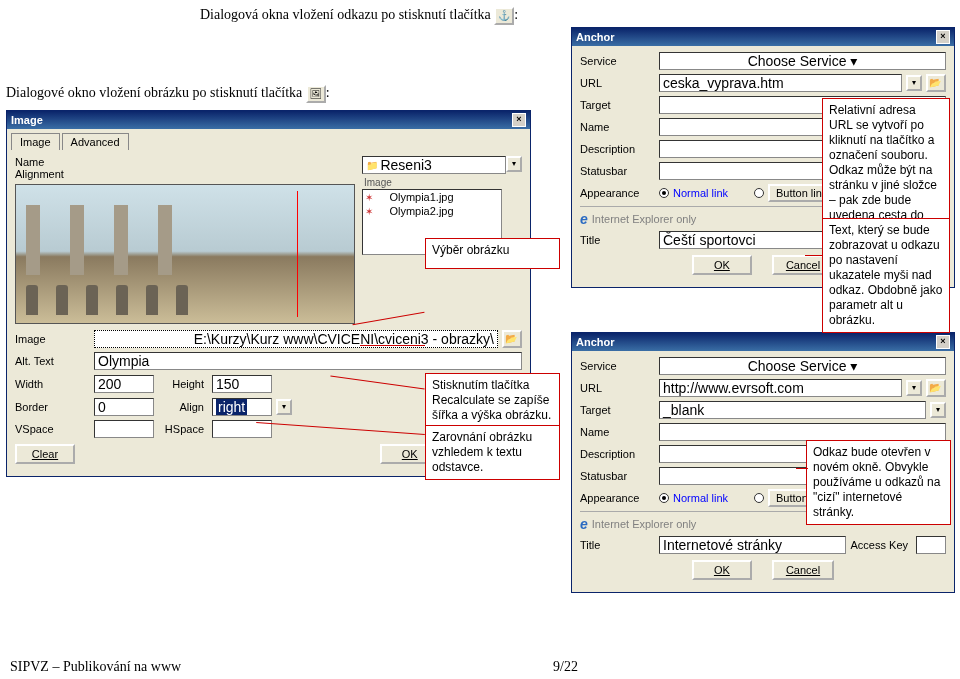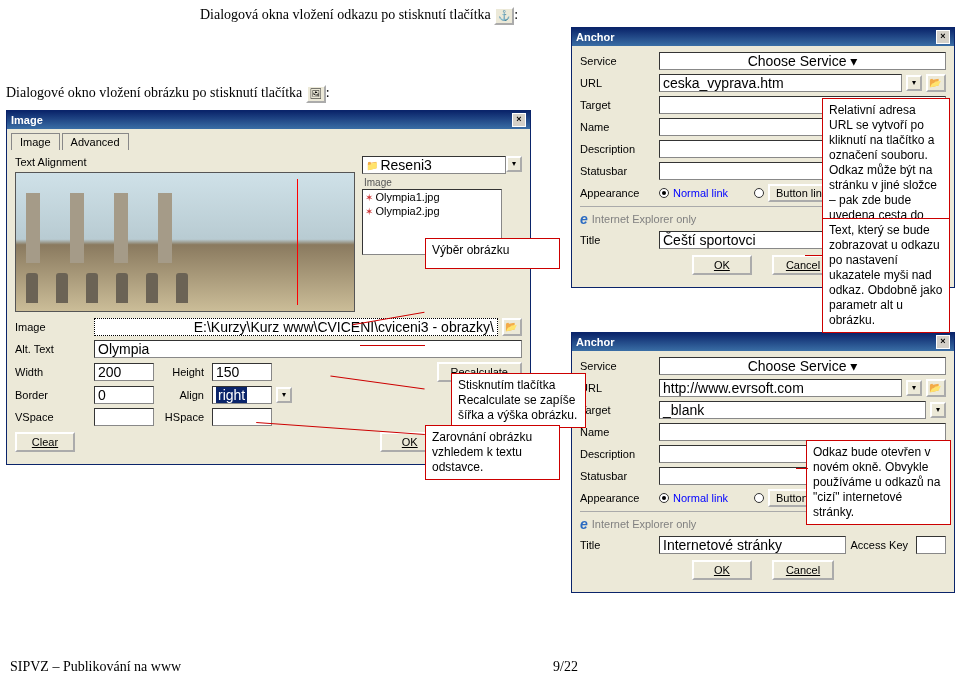--- a/index.html
+++ b/index.html
@@ -106,21 +106,21 @@
     text-align: center;
     line-height: 12px;
   }
   .filelist {
     background: #fff;
     border: 1px inset #888;
     width: 140px;
     height: 66px;
     font-size: 11px;
   }
-  .filelist div { display:flex; align-items:flex-start; gap:2px; padding:1px 2px; }
+  .filelist div { display:flex; align-items:flex-start; gap:16px; padding:1px 2px; }
   .icon-img::before { content: "✶"; color: #c33; font-size: 10px; }
   .icon-fold::before { content: "📁"; font-size: 10px; }
   .ie::before { content: "e"; color: #2a6ac2; font-weight: bold; font-style: italic; font-size: 14px; }
   .radio {
     width: 10px; height: 10px; border-radius: 50%;
     border: 1px solid #333; background:#fff; display:inline-block;
     position: relative;
   }
   .radio.on::after {
     content:""; width:4px; height:4px; border-radius:50%; background:#000;
@@ -149,21 +149,21 @@
     <span>Image</span>
     <span class="xbtn">×</span>
   </div>
   <div class="tabbar">
     <div class="tab">Image</div>
     <div class="tab">Advanced</div>
   </div>
   <div class="pane">
     <div style="display:flex; gap:6px;">
       <div style="flex:1;">
-        <div class="lbl" style="margin-bottom:4px;">Text Alignment</div>
+        <div class="lbl" style="margin-bottom:4px;">Name Alignment</div>
         <div class="preview">
 
           <div style="position:absolute;left:10px;top:20px;display:flex;gap:30px;">
             <div style="width:14px;height:70px;background:#a59b88;"></div>
             <div style="width:14px;height:70px;background:#a59b88;"></div>
             <div style="width:14px;height:70px;background:#a59b88;"></div>
             <div style="width:14px;height:70px;background:#a59b88;"></div>
           </div>
           <div style="position:absolute;left:0;bottom:8px;display:flex;gap:18px;padding-left:10px;">
             <div style="width:12px;height:30px;background:#6b6355;border-radius:3px 3px 0 0;"></div>
@@ -357,21 +357,21 @@
       <div class="btn u">OK</div>
       <div class="btn u">Cancel</div>
     </div>
   </div>
 </div>
 
 <div class="callout" style="left:425px; top:238px; width:135px;">
   <div>Výběr obrázku</div>
   <div style="height:6px;"></div>
 </div>
-<div class="callout" style="left:425px; top:373px; width:135px;margin-left:26px;">Stisknutím tlačítka Recalculate se zapíše šířka a výška obrázku.</div>
+<div class="callout" style="left:425px; top:373px; width:135px;">Stisknutím tlačítka Recalculate se zapíše šířka a výška obrázku.</div>
 <div class="callout" style="left:425px; top:425px; width:135px;">Zarovnání obrázku vzhledem k textu odstavce.</div>
 <div class="callout" style="left:822px; top:98px; width:128px;">Relativní adresa URL se vytvoří po kliknutí na tlačítko a označení souboru. Odkaz může být na stránku v jiné složce – pak zde bude uvedena cesta do této složky.</div>
 <div class="callout" style="left:822px; top:218px; width:128px;">Text, který se bude zobrazovat u odkazu po nastavení ukazatele myši nad odkaz. Obdobně jako parametr alt u obrázku.</div>
 <div class="callout" style="left:806px; top:440px; width:145px;">Odkaz bude otevřen v novém okně. Obvykle používáme u odkazů na "cizí" internetové stránky.</div>
 
 <div class="arrow" style="left:360px; top:345px; width:65px;"></div>
 <div class="arrow" style="left:352px; top:318px; width:73px; transform:rotate(-10deg);"></div>
 <div class="arrow" style="left:330px; top:382px; width:95px; transform:rotate(8deg);"></div>
 <div class="arrow" style="left:256px; top:428px; width:169px; transform:rotate(4deg);"></div>
 <div class="arrow" style="left:805px; top:255px; width:18px;"></div>

